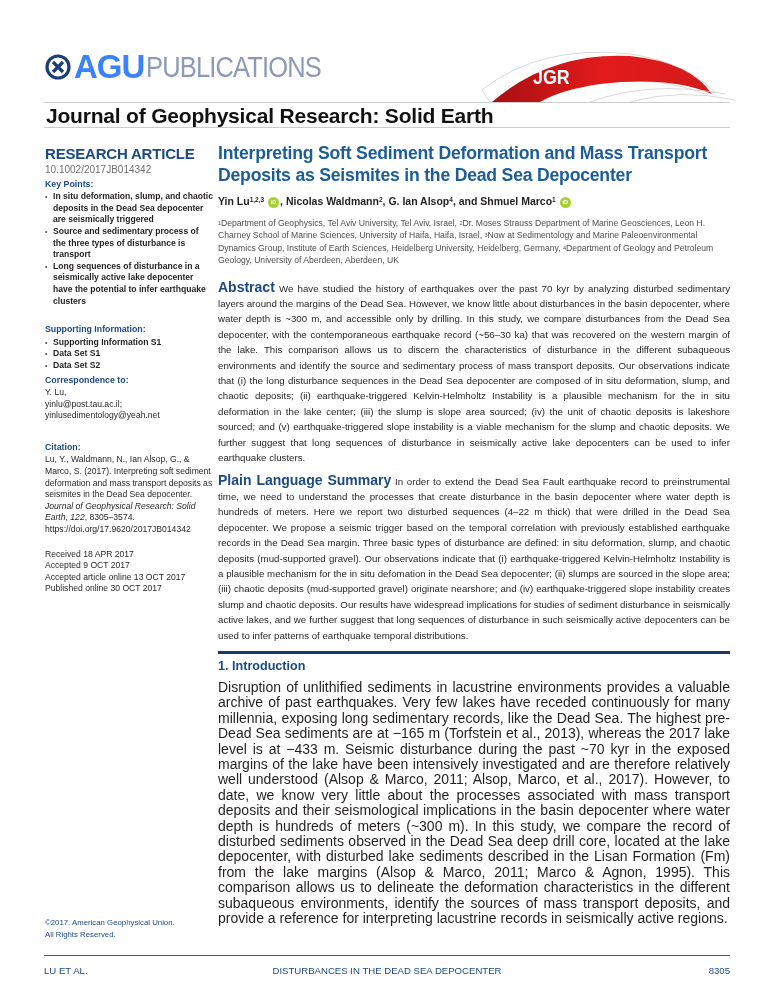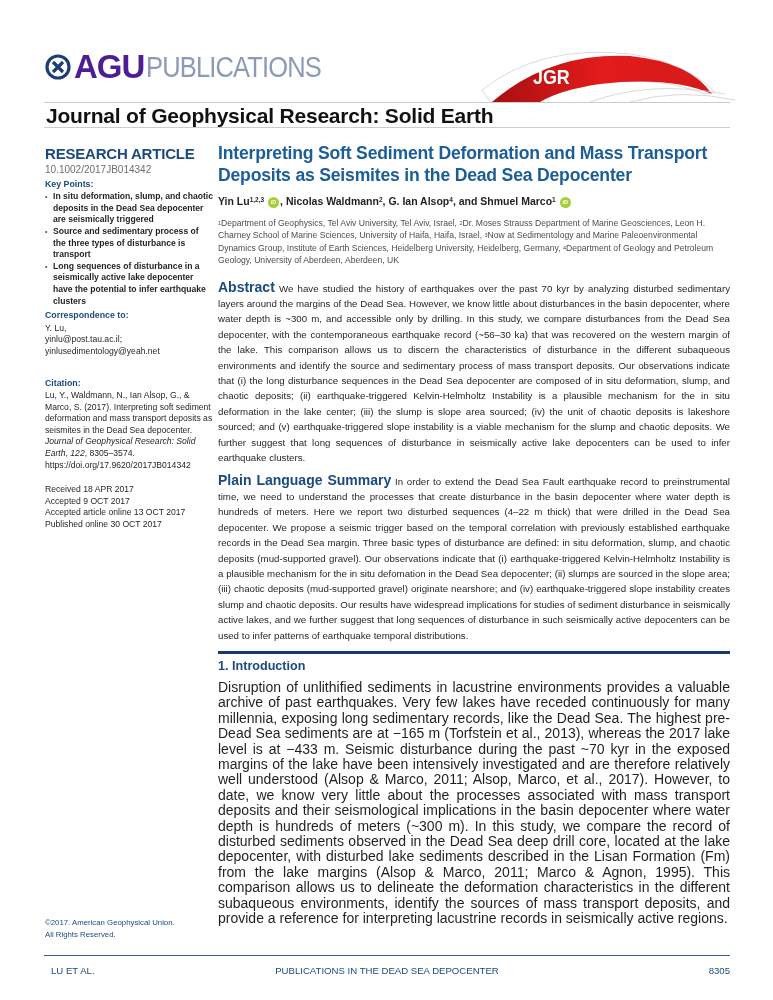--- a/index.html
+++ b/index.html
@@ -2,21 +2,21 @@
 <html><head>
 <meta charset="utf-8">
 <style>
   * { box-sizing: border-box; margin: 0; padding: 0; }
   html, body { width: 773px; height: 1000px; background: #ffffff; overflow: hidden; }
   body { position: relative; font-family: "Liberation Sans", sans-serif; color: #231f20; }
 
   .masthead { position: absolute; left: 0; top: 0; width: 773px; height: 140px; }
   .agu-logo { position: absolute; left: 44px; top: 50px; height: 32px; display: flex; align-items: flex-end; }
   .agu-icon { width: 28px; height: 28px; margin-right: 2px; margin-bottom: 1px; }
-  .agu-text { font-family: "Liberation Sans", sans-serif; font-weight: bold; font-size: 33px; color: #4c1d95; letter-spacing: -1px; line-height: 30px; }
+  .agu-text { font-family: "Liberation Sans", sans-serif; font-weight: bold; font-size: 33px; color: #3b82f6; letter-spacing: -1px; line-height: 30px; }
   .pub-text { font-family: "Liberation Sans", sans-serif; font-size: 30px; color: #8c9ab8; letter-spacing: -1px; line-height: 30px; margin-left: 2px; transform: scaleX(0.85); transform-origin: left bottom; }
   .jgr-swoosh { position: absolute; left: 480px; top: 50px; width: 260px; height: 52px; }
   .jgr-label { position: absolute; left: 533px; top: 65px; color: #fff; font-weight: bold; font-size: 21px; font-family: "Liberation Sans", sans-serif; transform: scaleX(0.85); transform-origin: left; }
   .rule-top { position: absolute; left: 44px; top: 102px; width: 686px; height: 1px; background: #cccccc; }
   .journal-title { position: absolute; left: 46px; top: 104px; font-size: 21px; font-weight: bold; color: #111; letter-spacing: -0.2px; }
   .rule-bottom { position: absolute; left: 44px; top: 127px; width: 686px; height: 1px; background: #cccccc; }
 
   .sidebar { position: absolute; left: 45px; top: 145px; width: 168px; font-size: 8.6px; line-height: 11.6px; color: #231f20; }
   .article-type { font-size: 15px; font-weight: bold; color: #1b4a80; line-height: 17px; letter-spacing: -0.2px; }
   .doi { font-size: 10px; color: #6d6e71; margin-top: 2px; }
@@ -39,21 +39,21 @@
 
   .abstract { margin-top: 13px; font-size: 9.7px; line-height: 15.4px; text-align: justify; color: #231f20; }
   .abs-head { font-size: 14px; font-weight: bold; color: #1b4a80; }
   .pls { margin-top: 7px; font-size: 9.7px; line-height: 15.4px; text-align: justify; }
   .section-rule { margin-top: 8px; height: 3px; background: #16386a; }
   .section-head { margin-top: 5px; font-size: 12.6px; font-weight: bold; color: #1b4a80; }
   .intro { margin-top: 7px; font-size: 14px; line-height: 15.4px; text-align: justify; }
 
   .footer-rule { position: absolute; left: 44px; top: 955px; width: 686px; height: 1px; background: #3a5f8e; }
   .footer { position: absolute; left: 44px; top: 965px; width: 686px; font-size: 9.6px; color: #1b4a80; }
-  .footer-left { position: absolute; left: 7px; }
+  .footer-left { position: absolute; left: 0; }
   .footer-center { position: absolute; left: 0; right: 0; text-align: center; }
   .footer-right { position: absolute; right: 0; }
 </style>
 </head>
 <body>
 
 <div class="masthead">
   <div class="agu-logo">
     <svg class="agu-icon" viewBox="0 0 28 28">
       <g fill="none" stroke="#1b3e73" stroke-width="3.2">
@@ -94,20 +94,28 @@
 
   <div class="side-section">
     <div class="side-head">Key Points:</div>
     <ul class="side-list">
       <li>In situ deformation, slump, and chaotic deposits in the Dead Sea depocenter are seismically triggered</li>
       <li>Source and sedimentary process of the three types of disturbance is transport</li>
       <li>Long sequences of disturbance in a seismically active lake depocenter have the potential to infer earthquake clusters</li>
     </ul>
   </div>
 
+  <div class="side-section" style="margin-top:17px">
+    <div class="side-head">Supporting Information:</div>
+    <ul class="side-list">
+      <li>Supporting Information S1</li>
+      <li>Data Set S1</li>
+      <li>Data Set S2</li>
+    </ul>
+  </div>
 
   <div class="side-section">
     <div class="side-head">Correspondence to:</div>
     <div>Y. Lu,</div>
     <div>yinlu@post.tau.ac.il;</div>
     <div>yinlusedimentology@yeah.net</div>
   </div>
 
   <div class="side-section" style="margin-top:20px">
     <div class="side-head">Citation:</div>
@@ -152,15 +160,15 @@
   </p>
 
   <div class="section-rule"></div>
   <h2 class="section-head">1. Introduction</h2>
   <p class="intro">Disruption of unlithified sediments in lacustrine environments provides a valuable archive of past earthquakes. Very few lakes have receded continuously for many millennia, exposing long sedimentary records, like the Dead Sea. The highest pre-Dead Sea sediments are at −165 m (Torfstein et al., 2013), whereas the 2017 lake level is at −433 m. Seismic disturbance during the past ~70 kyr in the exposed margins of the lake have been intensively investigated and are therefore relatively well understood (Alsop &amp; Marco, 2011; Alsop, Marco, et al., 2017). However, to date, we know very little about the processes associated with mass transport deposits and their seismological implications in the basin depocenter where water depth is hundreds of meters (~300 m). In this study, we compare the record of disturbed sediments observed in the Dead Sea deep drill core, located at the lake depocenter, with disturbed lake sediments described in the Lisan Formation (Fm) from the lake margins (Alsop &amp; Marco, 2011; Marco &amp; Agnon, 1995). This comparison allows us to delineate the deformation characteristics in the different subaqueous environments, identify the sources of mass transport deposits, and provide a reference for interpreting lacustrine records in seismically active regions.</p>
 </main>
 
 <div class="footer-rule"></div>
 <footer class="footer">
   <span class="footer-left">LU ET AL.</span>
-  <span class="footer-center">PUBLICATIONS IN THE DEAD SEA DEPOCENTER</span>
+  <span class="footer-center">DISTURBANCES IN THE DEAD SEA DEPOCENTER</span>
   <span class="footer-right">8305</span>
 </footer>
 
 </body></html>

